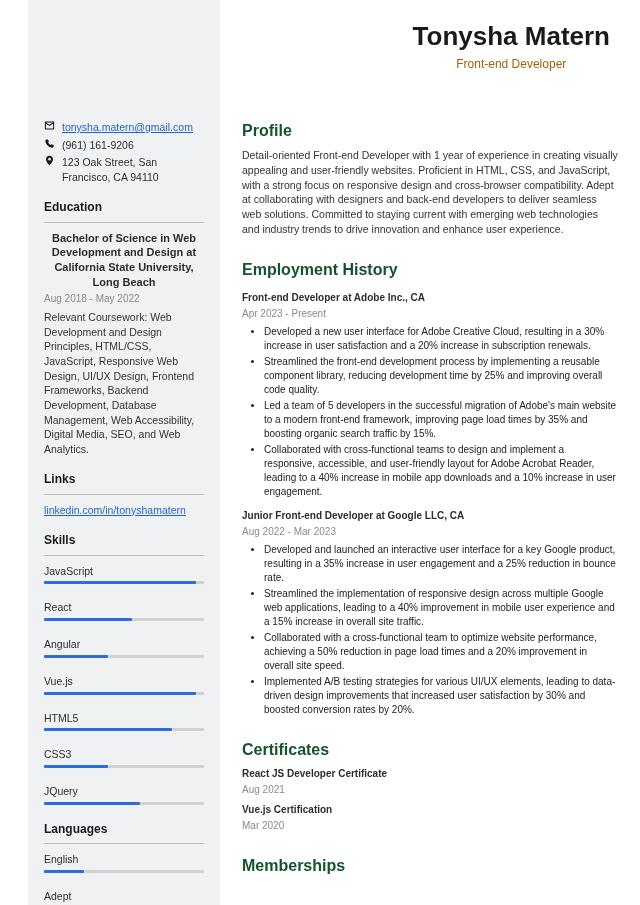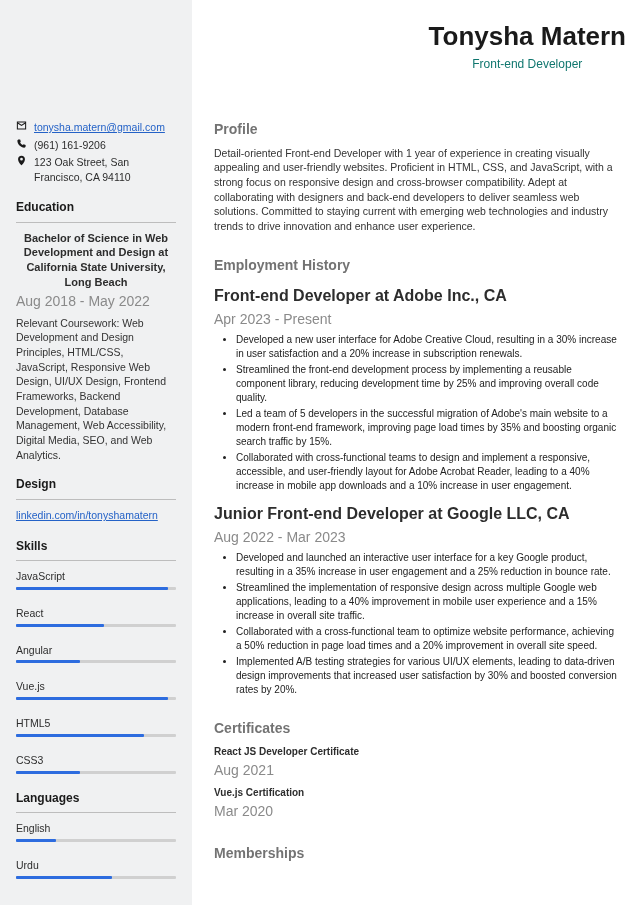--- a/index.html
+++ b/index.html
@@ -18,29 +18,30 @@
     position: absolute;
     top: 0; right: 0;
     width: 640px; height: 100px;
     background: #c9c4b9;
     clip-path: polygon(38% 0, 100% 0, 100% 100%, 30% 100%);
     z-index: 0;
   }
   .header {
     position: absolute;
     top: 18px;
-    right: 14px;
+    right: 30px;
     text-align: right;
     z-index: 2;
   }
   .name { font-size: 26px; font-weight: 700; color: #1a1a1a; }
-  .title { font-size: 12px; color: #0f766e; margin-top: 2px; text-align: center; }
+  .title { font-size: 12px; color: #a16207; margin-top: 2px; text-align: center; }
   .layout {
     display: flex;
     height: 100%;
+    padding-left: 28px;
   }
   .sidebar {
     width: 192px;
     background: #f0f1f2;
     padding: 120px 16px 0 16px;
     flex-shrink: 0;
     z-index: 1;
   }
   .main {
     flex: 1;
@@ -63,45 +64,45 @@
   .email-link { color: #2462c7; text-decoration: underline; }
   .section-label {
     font-size: 12px;
     font-weight: 700;
     color: #1a1a1a;
     margin-top: 14px;
     margin-bottom: 6px;
   }
   .hr { border: none; border-top: 1px solid #bdbdbd; margin: 4px 0 8px 0; }
   .edu-title { font-size: 11px; font-weight: 700; line-height: 1.35; text-align: center; }
-  .date-muted { font-size: 14px; color: #8a8a8a; margin: 2px 0 4px 0; }
+  .date-muted { font-size: 10px; color: #8a8a8a; margin: 2px 0 4px 0; }
   .body-text { font-size: 10.5px; line-height: 1.4; color: #333; }
   .link-blue { color: #2462c7; text-decoration: underline; font-size: 10.5px; margin-top: 48px; }
   .skill-row { margin-bottom: 16px; }
   .skill-name { font-size: 10.5px; margin: 6px 0 3px 0; }
   .skill-bar {
     height: 3px;
     background: #d0d0d0;
     position: relative;
     border-radius: 1px;
   }
   .skill-bar-fill {
     position: absolute;
     left: 0; top: 0; bottom: 0;
     background: #2d6cdf;
     border-radius: 1px;
   }
   .main h2 {
-    font-size: 14px;
+    font-size: 16px;
     font-weight: 700;
-    color: #737373;
+    color: #14532d;
     margin-bottom: 6px;
   }
   .main .section { margin-bottom: 22px; }
-  .job-title { font-size: 16px; font-weight: 700; margin-top: 10px; }
+  .job-title { font-size: 10px; font-weight: 700; margin-top: 10px; }
   ul.bullets { list-style: disc; padding-left: 22px; margin-top: 3px; }
   ul.bullets li { font-size: 10px; line-height: 1.4; margin-bottom: 2px; color: #222; }
   .cert-title { font-size: 10px; font-weight: 700; margin-top: 6px; }
   svg { display: block; }
 </style>
 </head>
 <body>
 
 <div class="header-bg"></div>
 <div class="header">
@@ -137,21 +138,21 @@
       </span>
       <span>123 Oak Street, San Francisco, CA 94110</span>
     </div>
 
     <div class="section-label">Education</div>
     <hr class="hr">
     <div class="edu-title">Bachelor of Science in Web Development and Design at California State University, Long Beach</div>
     <div class="date-muted">Aug 2018 - May 2022</div>
     <div class="body-text">Relevant Coursework: Web Development and Design Principles, HTML/CSS, JavaScript, Responsive Web Design, UI/UX Design, Frontend Frameworks, Backend Development, Database Management, Web Accessibility, Digital Media, SEO, and Web Analytics.</div>
 
-    <div class="section-label">Design</div>
+    <div class="section-label">Links</div>
     <hr class="hr">
     <a class="link-blue">linkedin.com/in/tonyshamatern</a>
 
     <div class="section-label">Skills</div>
     <hr class="hr">
     <div id="skills-container">
         <div class="skill-row">
           <div class="skill-name">JavaScript</div>
           <div class="skill-bar">
             <div class="skill-bar-fill" style="width: 95%;"></div>
@@ -180,33 +181,39 @@
           <div class="skill-bar">
             <div class="skill-bar-fill" style="width: 80%;"></div>
           </div>
         </div>
         <div class="skill-row">
           <div class="skill-name">CSS3</div>
           <div class="skill-bar">
             <div class="skill-bar-fill" style="width: 40%;"></div>
           </div>
         </div>
+        <div class="skill-row">
+          <div class="skill-name">JQuery</div>
+          <div class="skill-bar">
+            <div class="skill-bar-fill" style="width: 60%;"></div>
+          </div>
+        </div>
       </div>
 
     <div class="section-label">Languages</div>
     <hr class="hr">
     <div id="languages-container">
         <div class="skill-row">
           <div class="skill-name">English</div>
           <div class="skill-bar">
             <div class="skill-bar-fill" style="width: 25%;"></div>
           </div>
         </div>
         <div class="skill-row">
-          <div class="skill-name">Urdu</div>
+          <div class="skill-name">Adept</div>
           <div class="skill-bar">
             <div class="skill-bar-fill" style="width: 60%;"></div>
           </div>
         </div>
       </div>
 
   </div>
 
   <div class="main">
 

